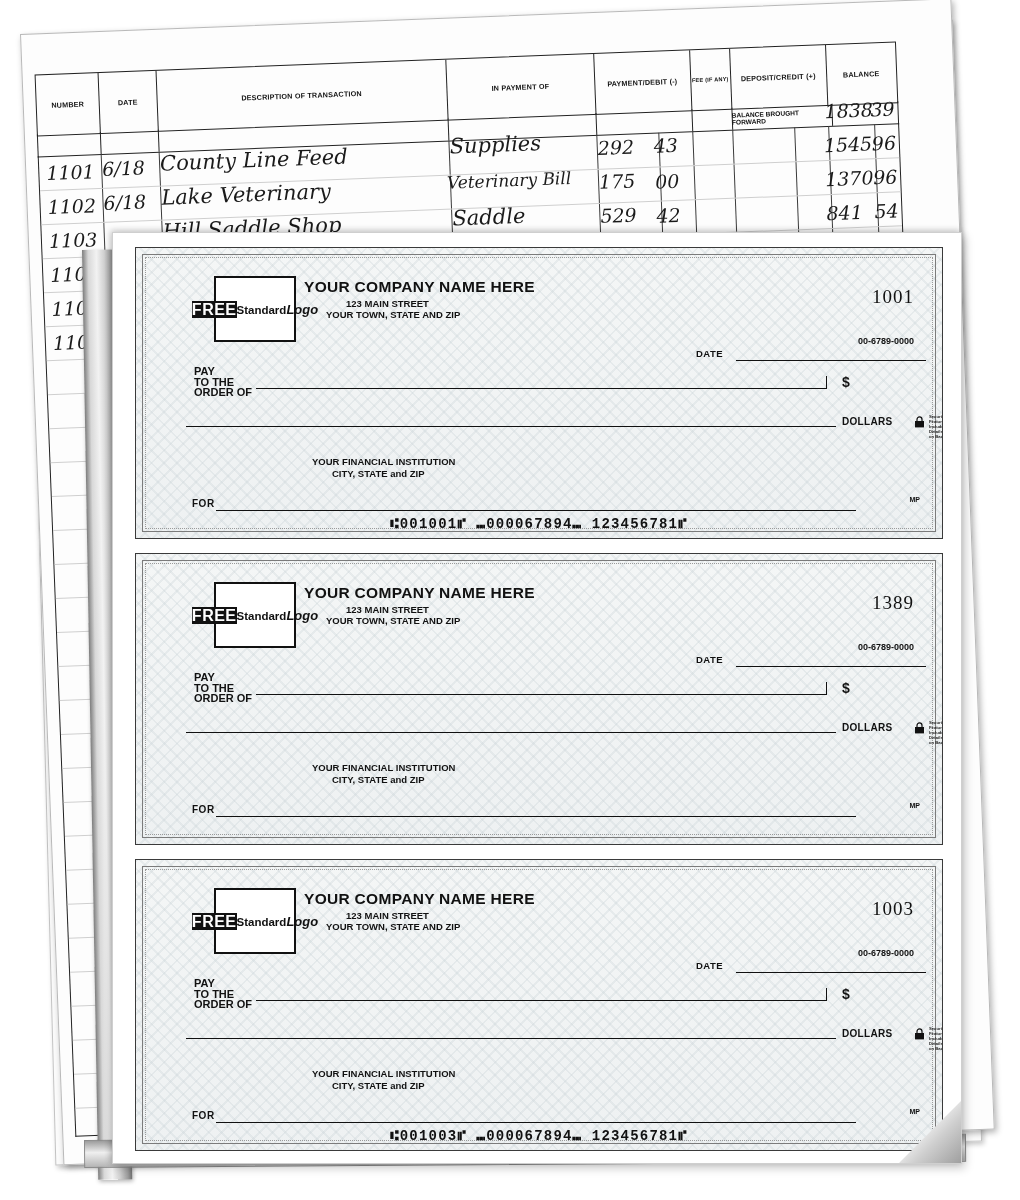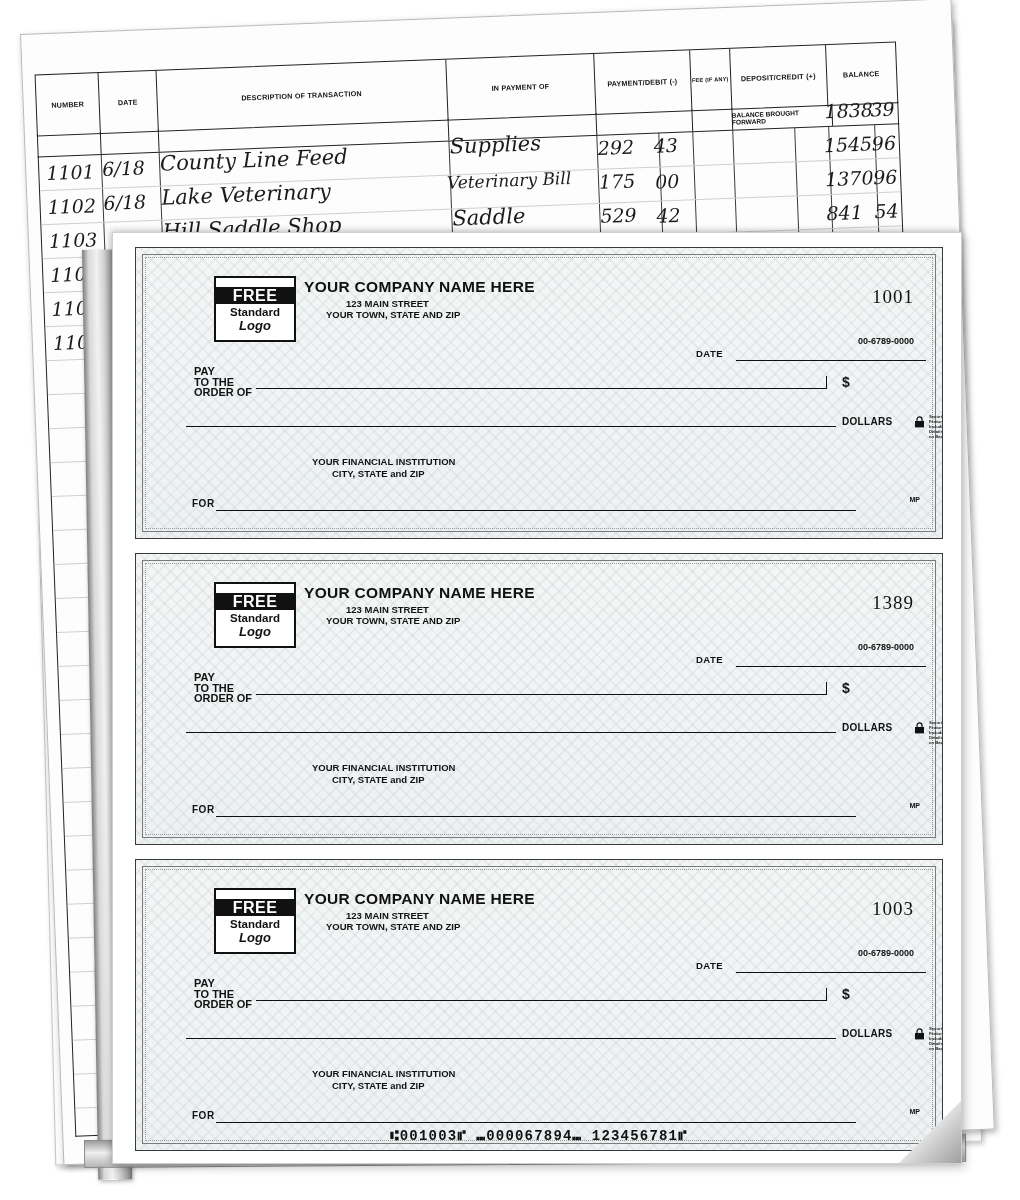--- a/index.html
+++ b/index.html
@@ -99,21 +99,21 @@
     border:1px solid #7b7b7b;
   }
   .check .inner-border2{
     position:absolute;left:9px;top:9px;right:9px;bottom:9px;
     border:1px dotted #9a9a9a;
   }
 
   .logo-box{
     position:absolute;left:78px;top:28px;width:78px;height:62px;
     border:2px solid #111;background:#fff;
-    display:flex;flex-direction:column;align-items:center;justify-content:center;
+    display:flex;flex-direction:row;align-items:center;justify-content:center;
   }
   .logo-free{background:#111;color:#fff;font-weight:700;font-size:16px;
              width:100%;text-align:center;line-height:17px;letter-spacing:.5px;}
   .logo-std{font-weight:700;font-size:11.5px;line-height:13px;margin-top:2px;}
   .logo-logo{font-weight:700;font-style:italic;font-size:13px;line-height:13px;}
 
   .co-name{position:absolute;left:168px;top:30px;font-size:15.5px;font-weight:700;
            letter-spacing:.3px;color:#111;}
   .co-addr1{position:absolute;left:210px;top:50px;font-size:9.5px;font-weight:700;}
   .co-addr2{position:absolute;left:190px;top:61px;font-size:9.5px;font-weight:700;}
@@ -299,20 +299,21 @@
     </svg>
     <div class="sec-text">Security Features Included. Details on Back.</div>
 
     <div class="bank1">YOUR FINANCIAL INSTITUTION</div>
     <div class="bank2">CITY, STATE and ZIP</div>
 
     <div class="for-lbl">FOR</div>
     <div class="for-line"></div>
     <div class="mp">MP</div>
 
+    <div class="micr">⑆001001⑈  ⑉000067894⑉  123456781⑈</div>
   </div>
 
   <div class="check" style="top:320px;">
     <div class="inner-border"></div>
     <div class="inner-border2"></div>
 
     <div class="logo-box">
       <div class="logo-free">FREE</div>
       <div class="logo-std">Standard</div>
       <div class="logo-logo">Logo</div>

